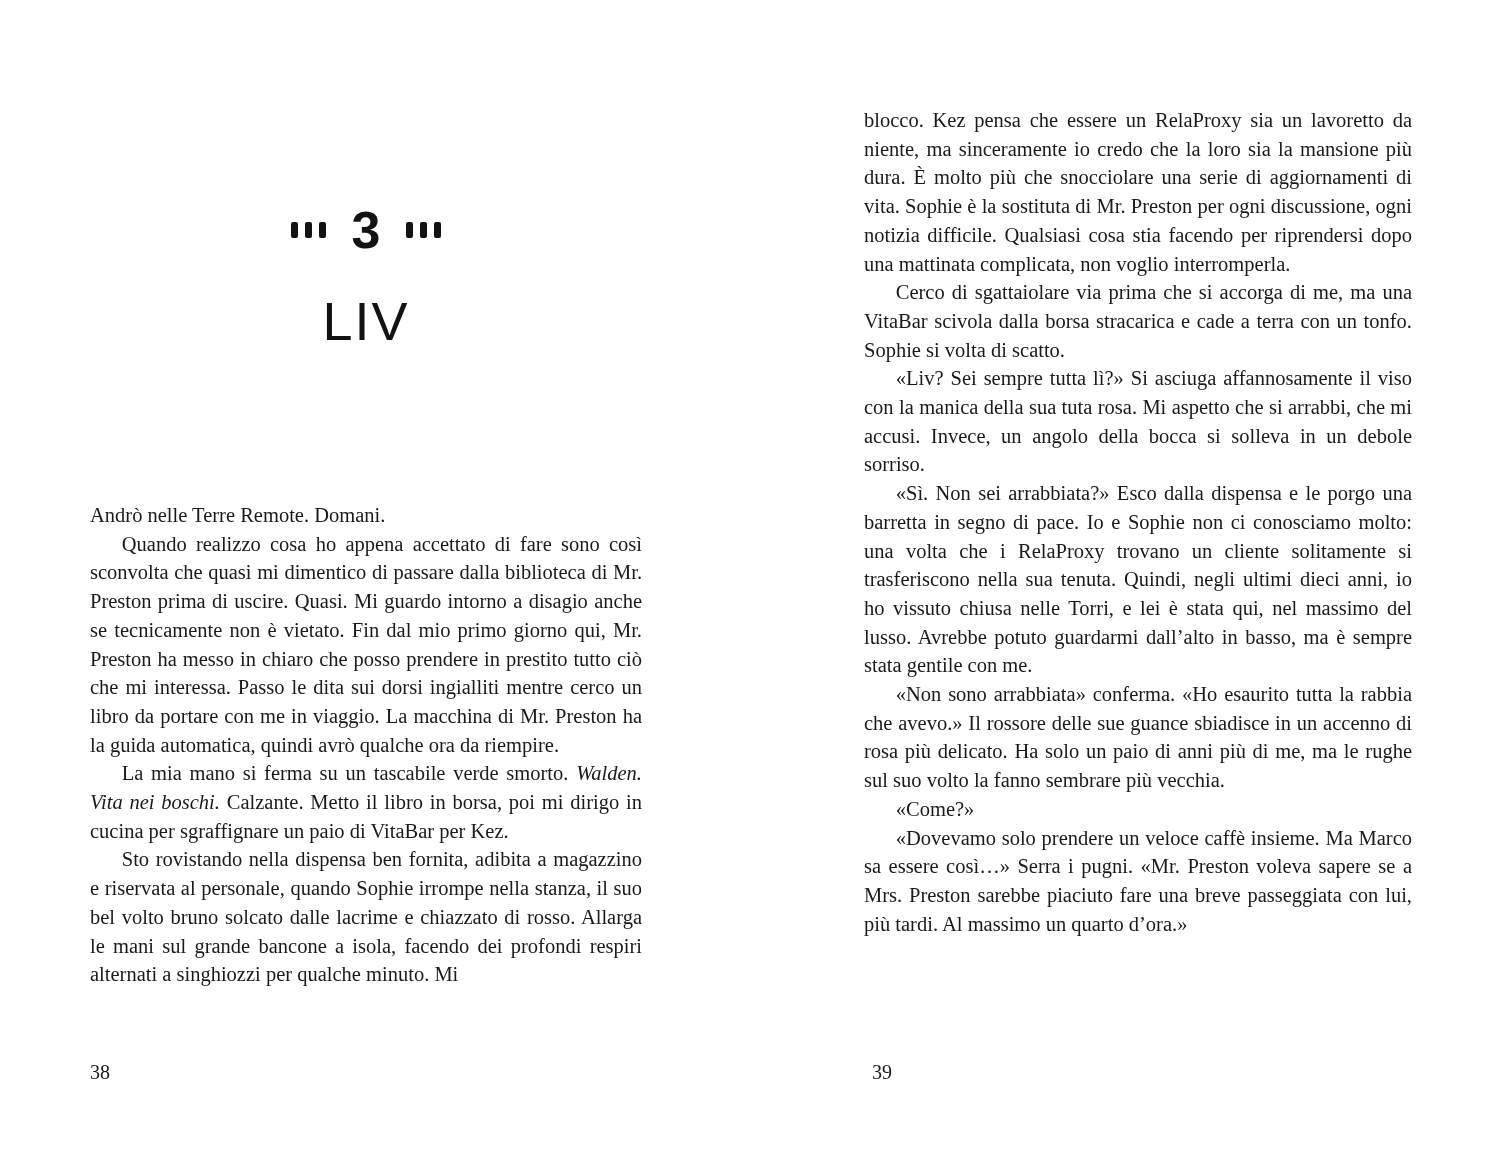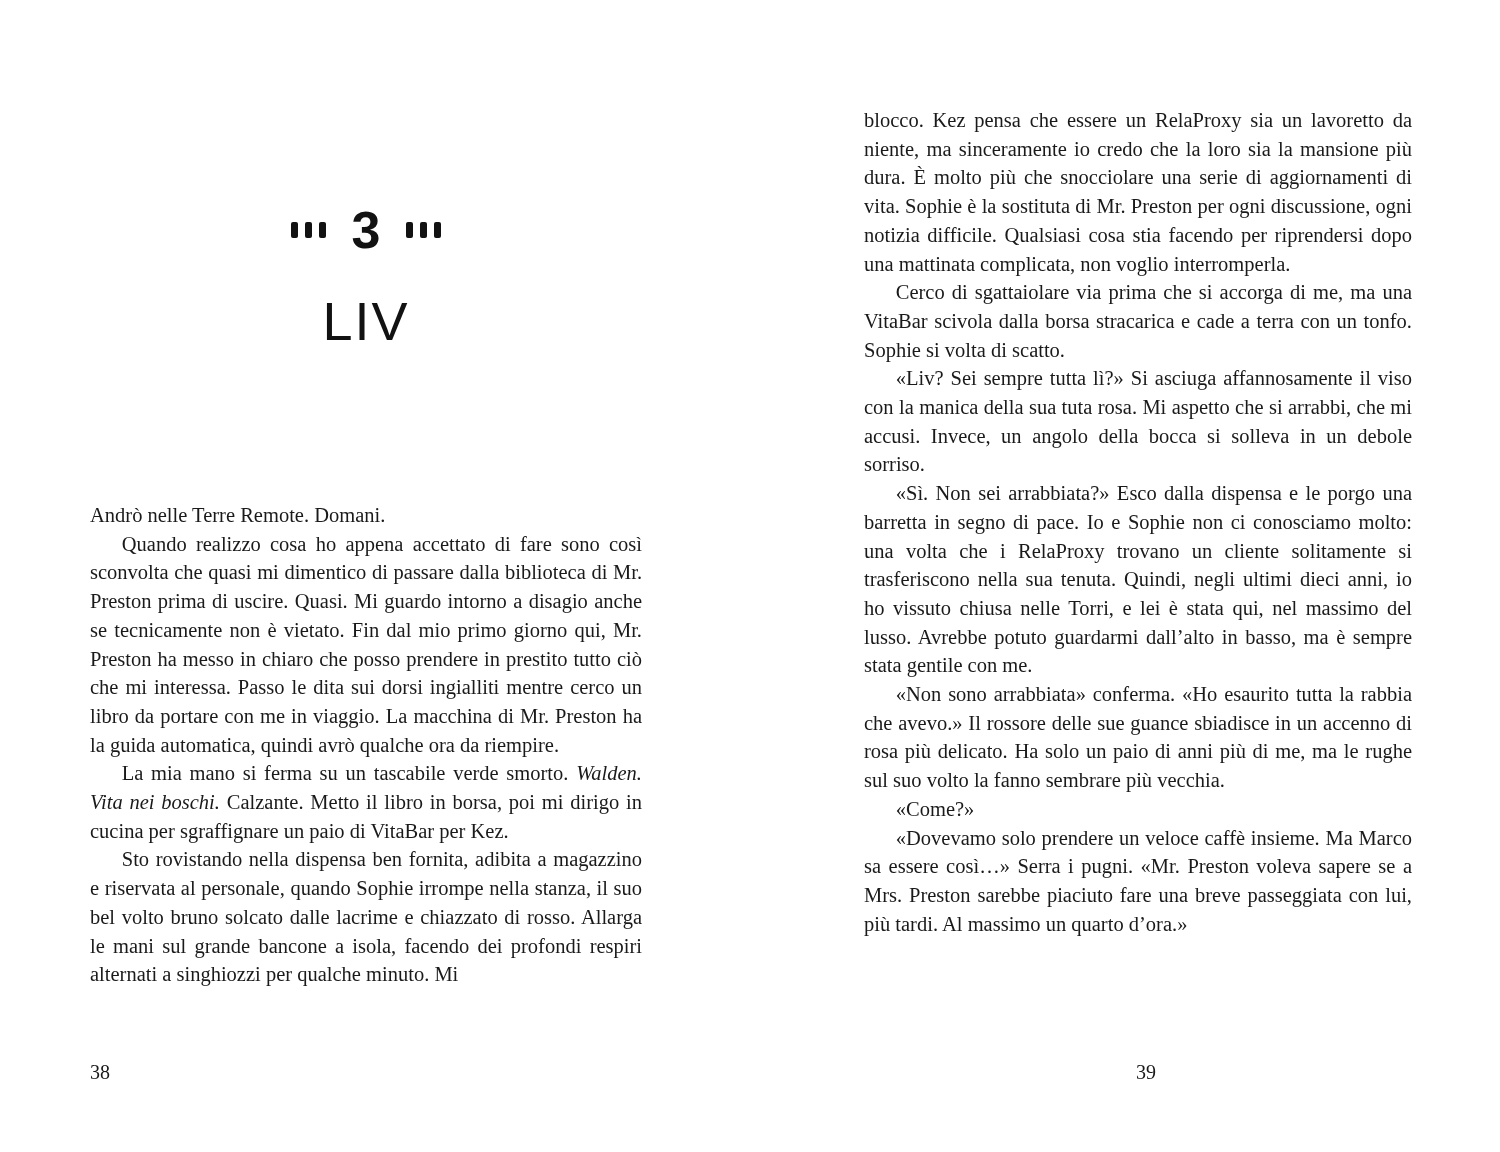--- a/index.html
+++ b/index.html
@@ -97,21 +97,21 @@
     line-height: 1;
     color: #1a1a1a;
   }
   .folio-left {
     left: 90px;
     text-align: center;
   }
   .folio-right {
     left: 872px;
     width: 548px;
-    text-align: center;
+    text-align: left;
   }
 </style>
 </head>
 <body>
 
 <div class="spread">
 
   <div class="chapter-head">
     <div class="ornament-row">
       <span class="bars">

